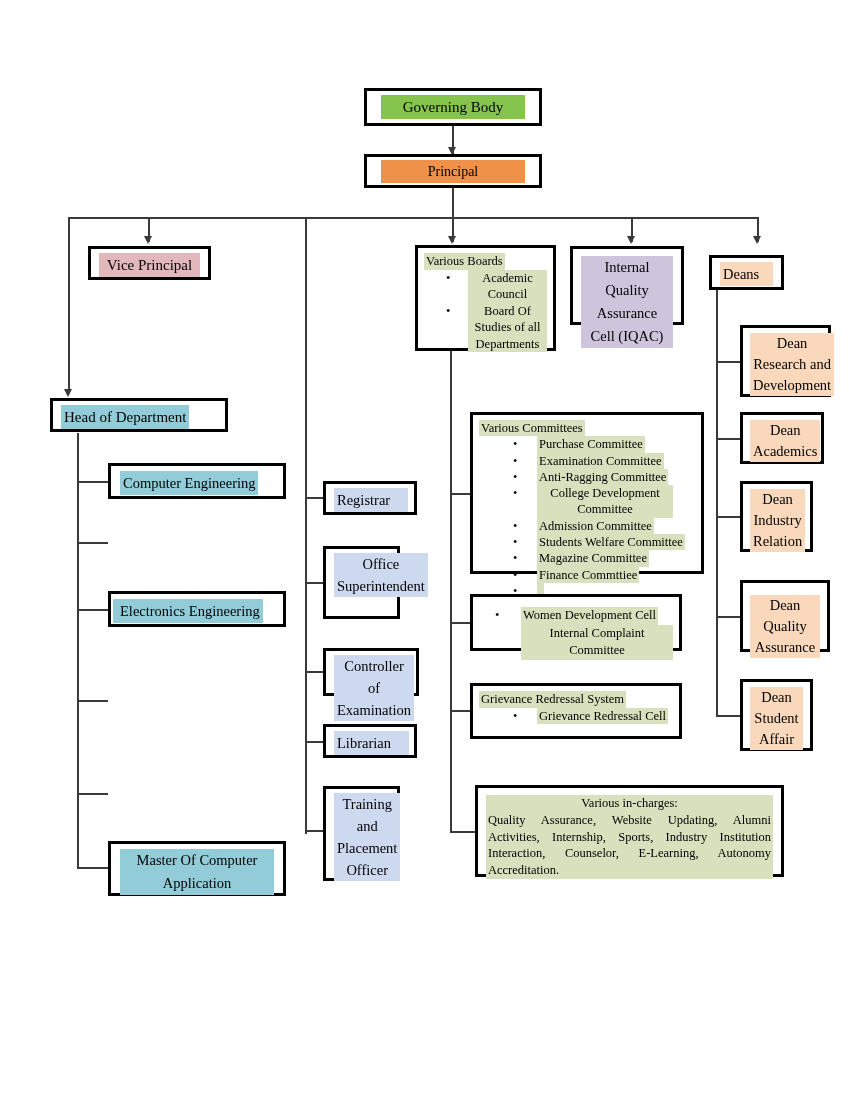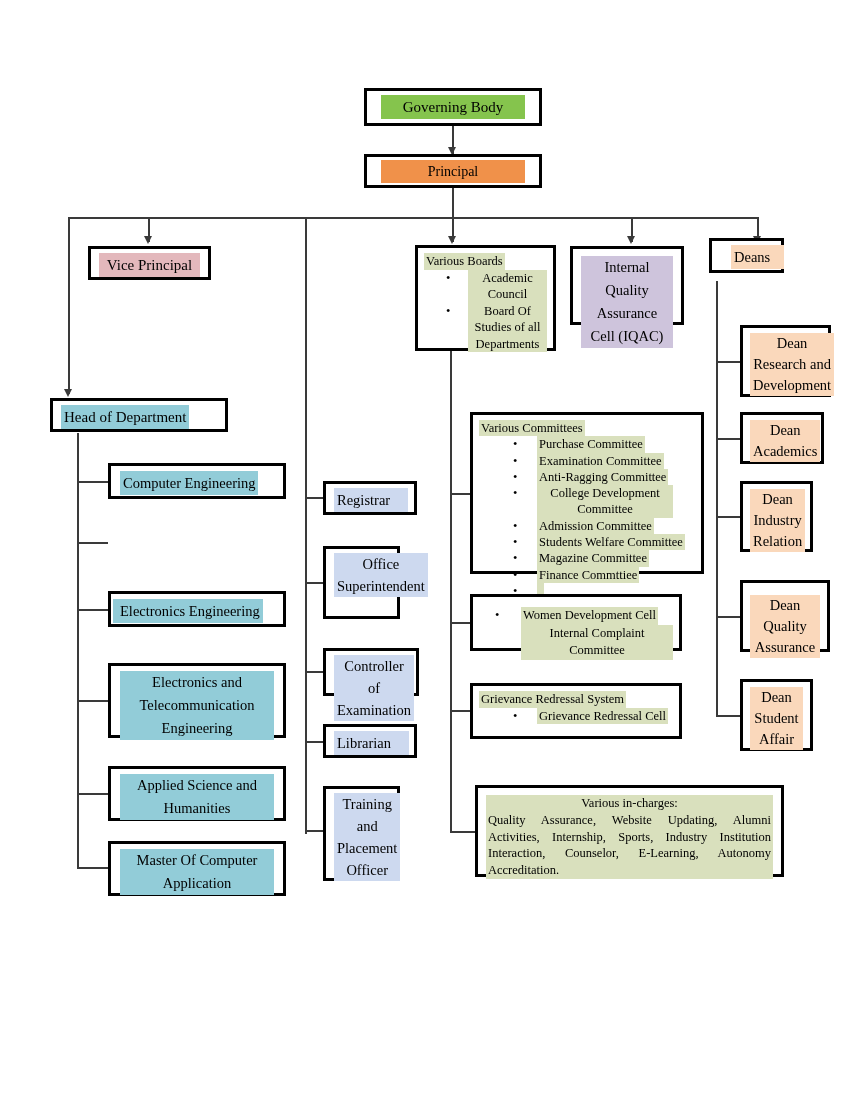--- a/index.html
+++ b/index.html
@@ -153,35 +153,29 @@
         <span class="bullet" style="left:-22px;">•</span>
         <span class="itxt lbl" style="background:#d9e0bd;padding:0 2px;">Board Of Studies of all Departments</span>
       </li>
     </ul>
   </div>
 
   <div class="node" style="left:570px;top:246px;width:114px;height:79px;padding:7px 8px;">
     <span class="fill lbl" style="background:#cec4dc;font-size:14.5px;line-height:23px;padding:0 3px;">Internal Quality Assurance Cell (IQAC)</span>
   </div>
 
-  <div class="node" style="left:709px;top:238px;width:75px;height:35px;padding:4px 19px;">
+  <div class="node" style="left:709px;top:255px;width:75px;height:35px;padding:4px 8px;">
     <span class="fill lbl" style="background:#fad8bb;font-size:14.5px;line-height:22px;padding:1px 14px 1px 3px;">Deans</span>
   </div>
 
   <div class="node" style="left:108px;top:463px;width:178px;height:36px;padding:5px 9px;">
     <span class="fill lbl" style="background:#92ccd8;font-size:14.5px;line-height:22px;padding:1px 3px;">Computer Engineering</span>
   </div>
   <div class="node" style="left:108px;top:591px;width:178px;height:36px;padding:5px 2px;">
     <span class="fill lbl" style="background:#92ccd8;font-size:14.5px;line-height:22px;padding:1px 3px 1px 7px;">Electronics Engineering</span>
-  </div>
-  <div class="node" style="left:108px;top:663px;width:178px;height:75px;padding:5px 9px;">
-    <span class="fill lbl" style="background:#92ccd8;font-size:14.5px;line-height:23px;padding:0 3px;">Electronics and Telecommunication Engineering</span>
-  </div>
-  <div class="node" style="left:108px;top:766px;width:178px;height:55px;padding:5px 9px;">
-    <span class="fill lbl" style="background:#92ccd8;font-size:14.5px;line-height:23px;padding:0 3px;">Applied Science and Humanities</span>
   </div>
   <div class="node" style="left:108px;top:841px;width:178px;height:55px;padding:5px 9px;">
     <span class="fill lbl" style="background:#92ccd8;font-size:14.5px;line-height:23px;padding:0 3px;">Master Of Computer Application</span>
   </div>
 
   <div class="node" style="left:323px;top:481px;width:94px;height:34px;padding:4px 8px;">
     <span class="fill lbl" style="background:#cdd9ef;font-size:14.5px;line-height:22px;padding:1px 18px 1px 3px;">Registrar</span>
   </div>
   <div class="node" style="left:323px;top:546px;width:77px;height:73px;padding:4px 8px;">
     <span class="fill lbl" style="background:#cdd9ef;font-size:14.5px;line-height:22px;padding:0 3px;">Office Superintendent</span>

